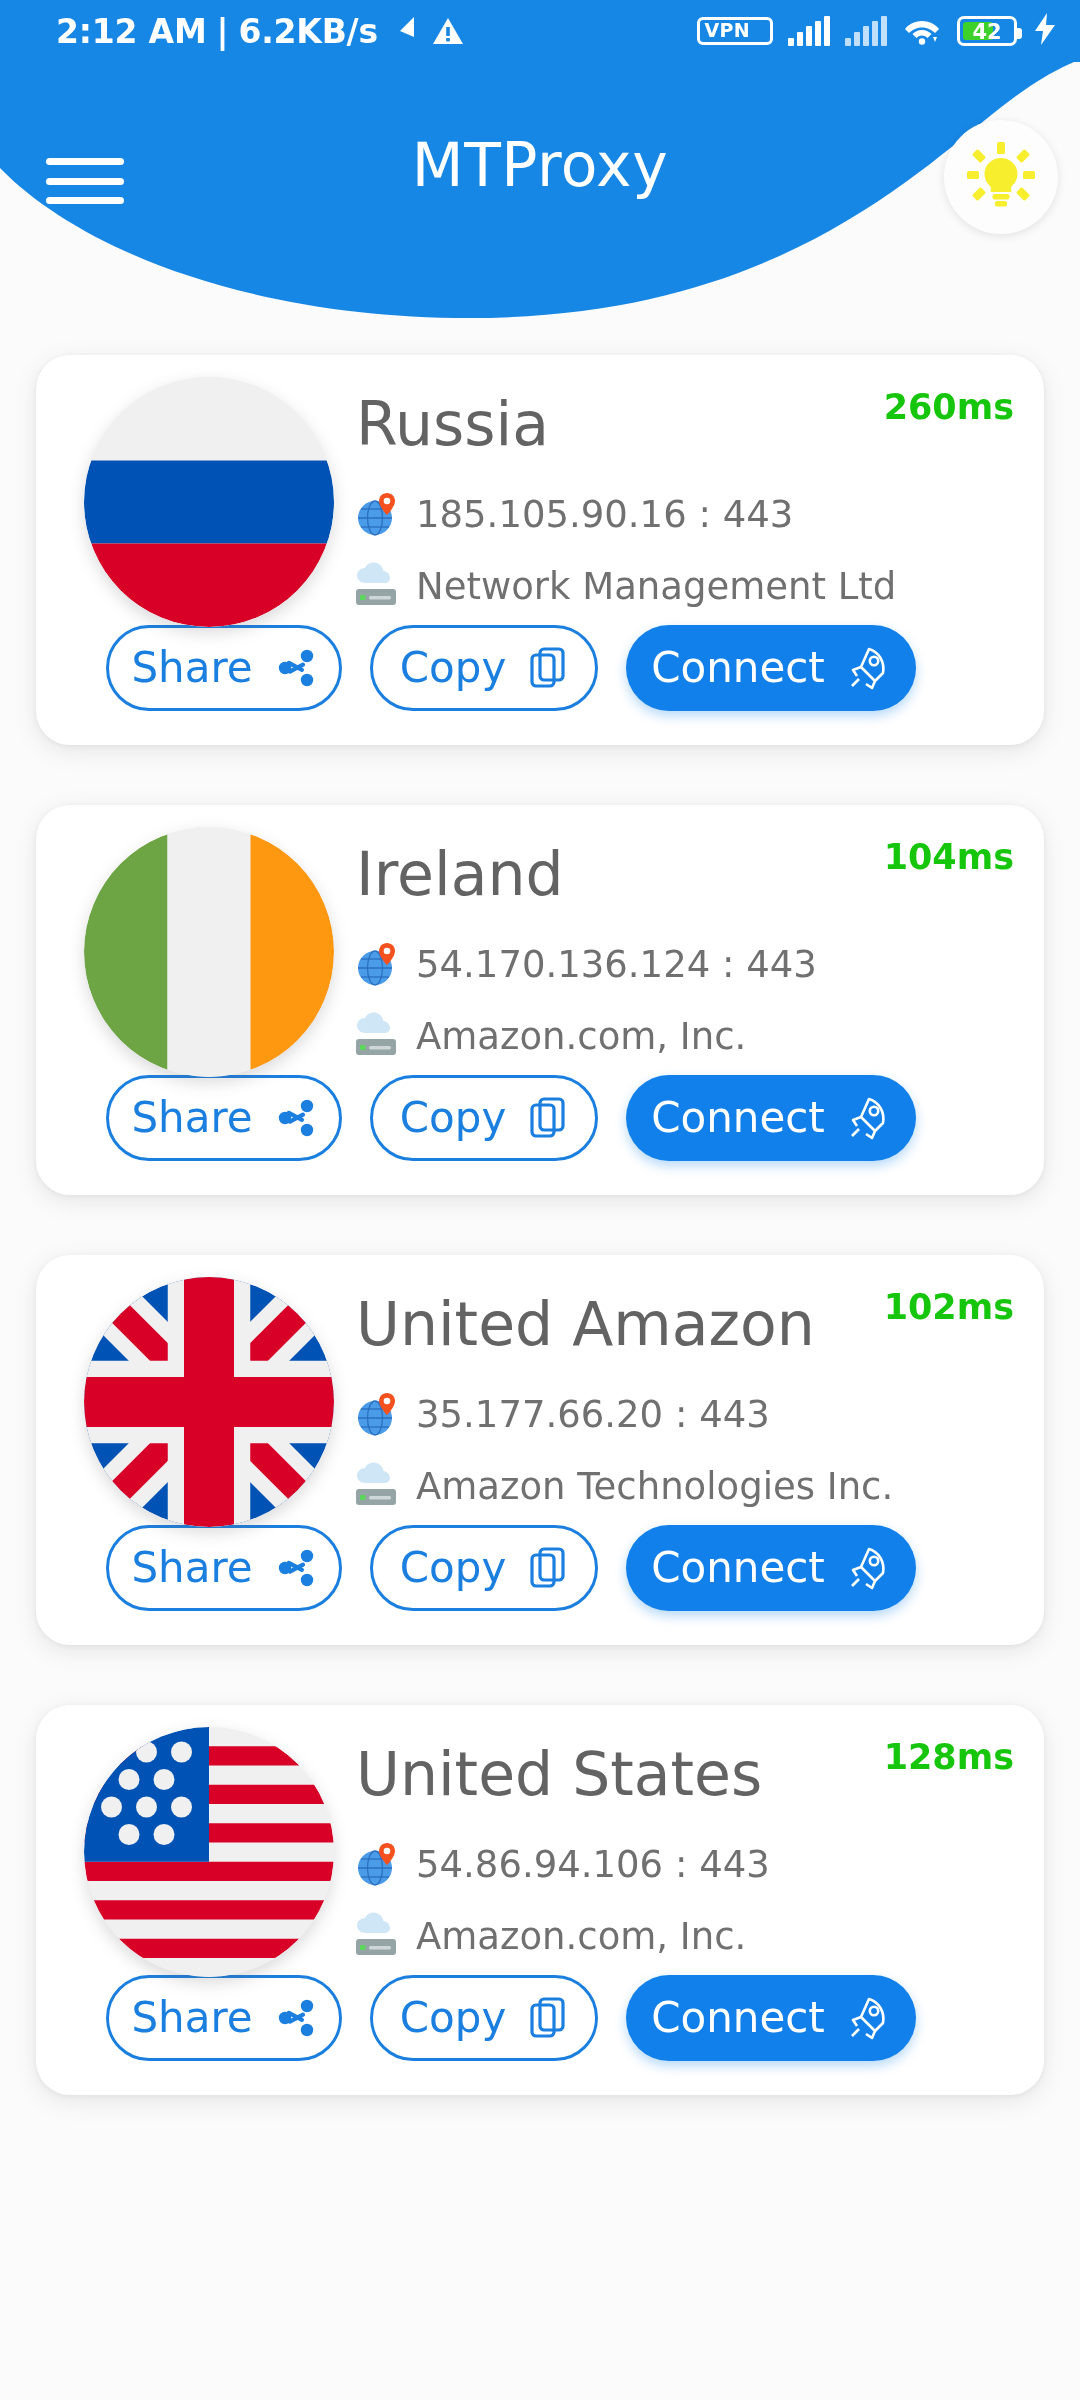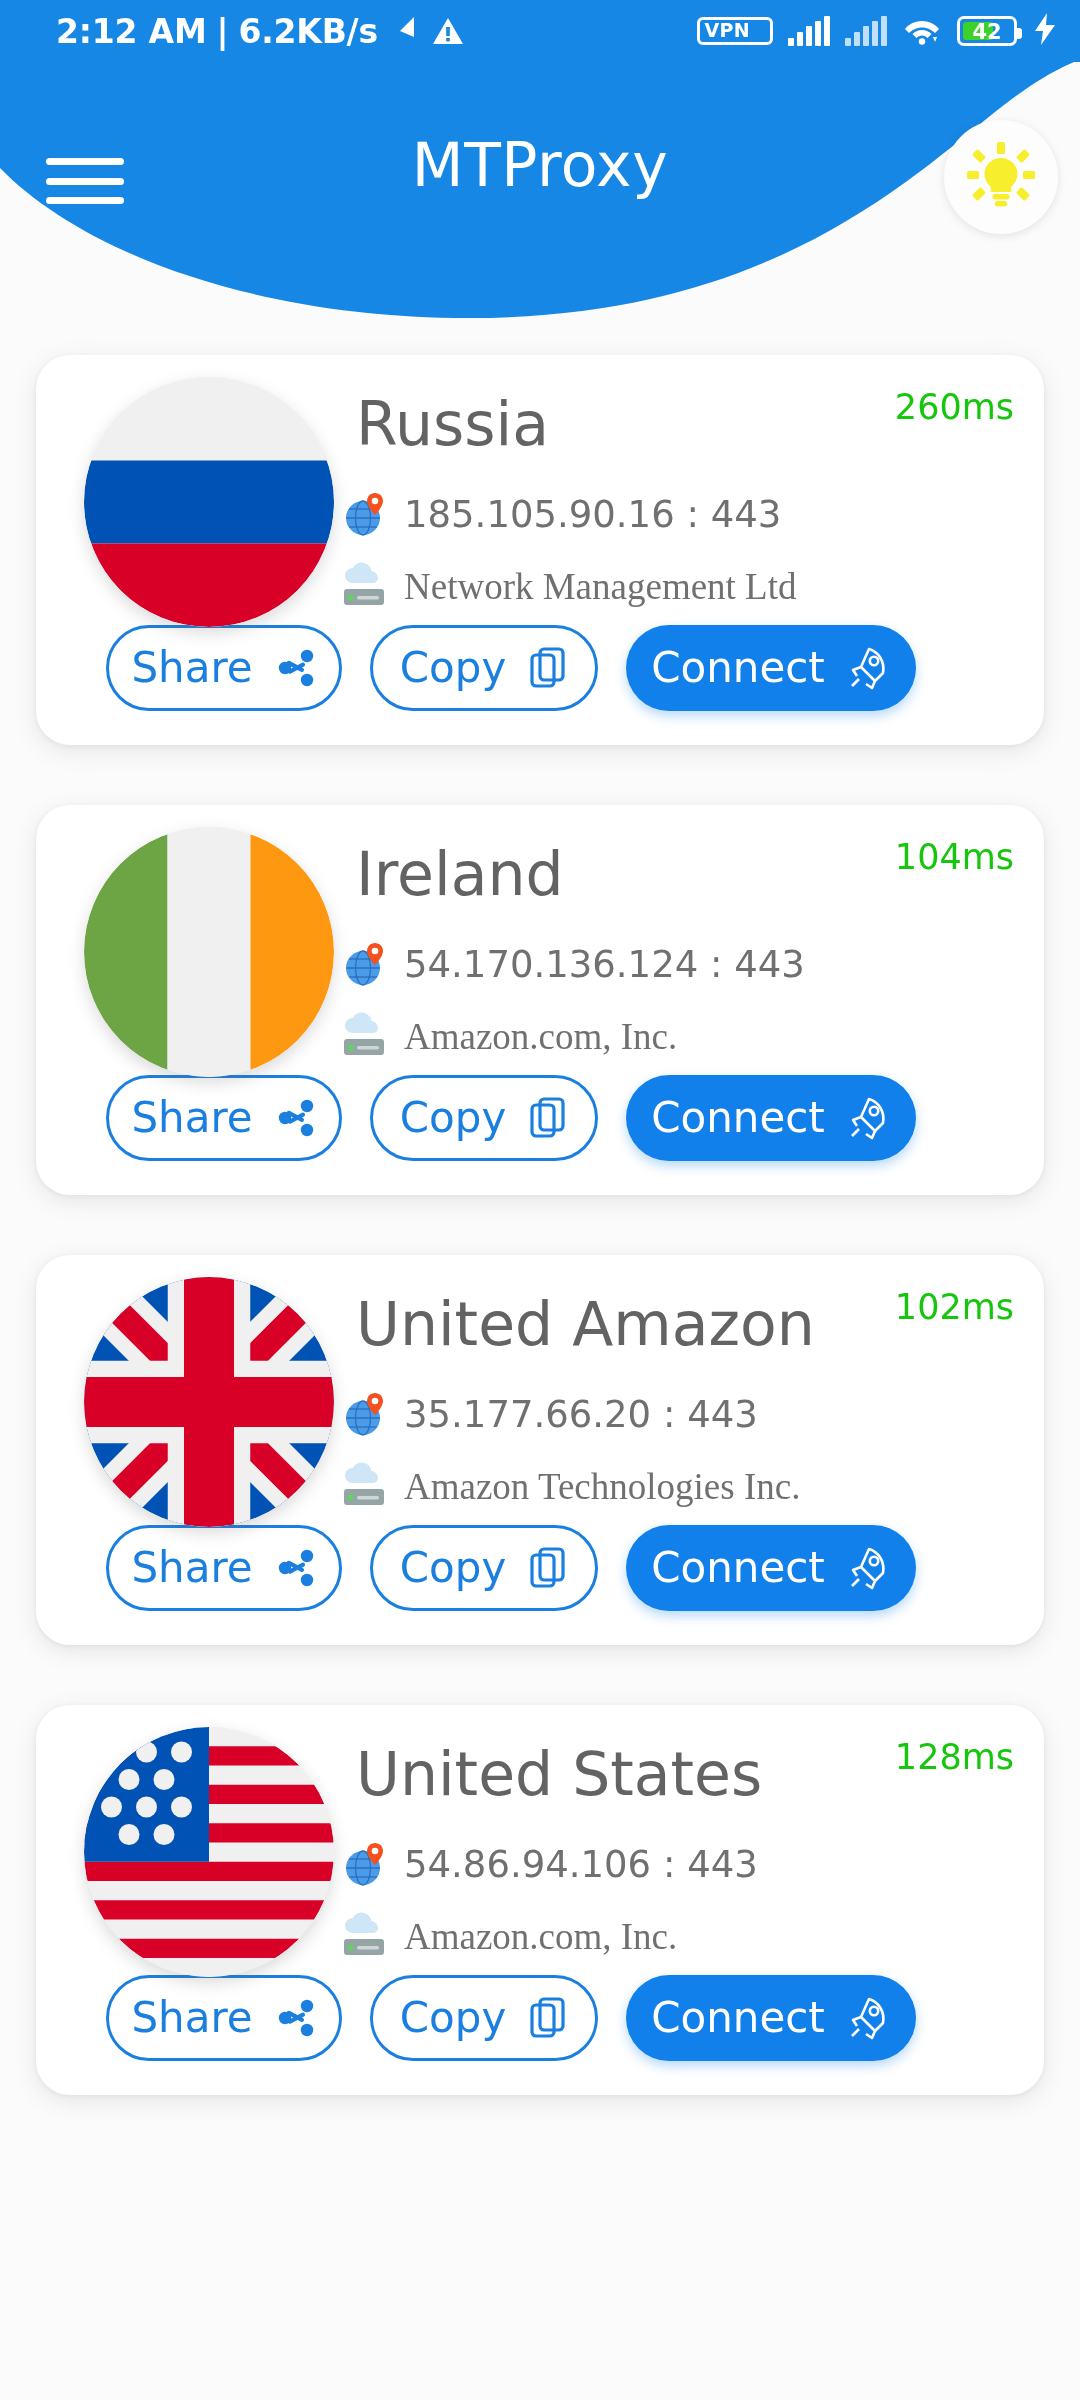--- a/index.html
+++ b/index.html
@@ -85,25 +85,25 @@
     background:#F0F0F0;
   }
   .flag svg{display:block;width:250px;height:250px;}
   .c-name{
     position:absolute;left:320px;top:34px;
     font-size:60px;color:#636363;font-weight:normal;letter-spacing:0px;
     white-space:nowrap;
   }
   .ping{
     position:absolute;right:30px;top:32px;
-    font-size:35px;color:#16C60C;font-weight:normal;white-space:nowrap;
-  }
-  .row{position:absolute;left:304px;display:flex;align-items:center;gap:14px;justify-content:space-between;}
+    font-size:35px;color:#16C60C;font-weight:bold;white-space:nowrap;
+  }
+  .row{position:absolute;left:316px;display:flex;align-items:center;gap:14px;justify-content:space-between;}
   .row.ip{top:134px;}
-  .row.isp{top:206px;font-family:Liberation Serif, serif;}
+  .row.isp{top:206px;}
   .row .txt{font-size:37px;color:#707070;white-space:nowrap;letter-spacing:0px;}
   .ico{width:50px;height:50px;flex:0 0 50px;display:block;}
 
   .btns{display:flex;align-items:center;gap:28px;padding:0 46px 0 42px;margin-left:28px;}
   .btn{
     height:86px;border-radius:43px;display:flex;align-items:center;justify-content:center;
     gap:22px;box-sizing:border-box;white-space:nowrap;
   }
   .btn.outline{border:3px solid #1B7FE0;background:#fff;color:#1B7FE0;padding:0 38px;}
   .btn.share{width:236px;padding:0;}

